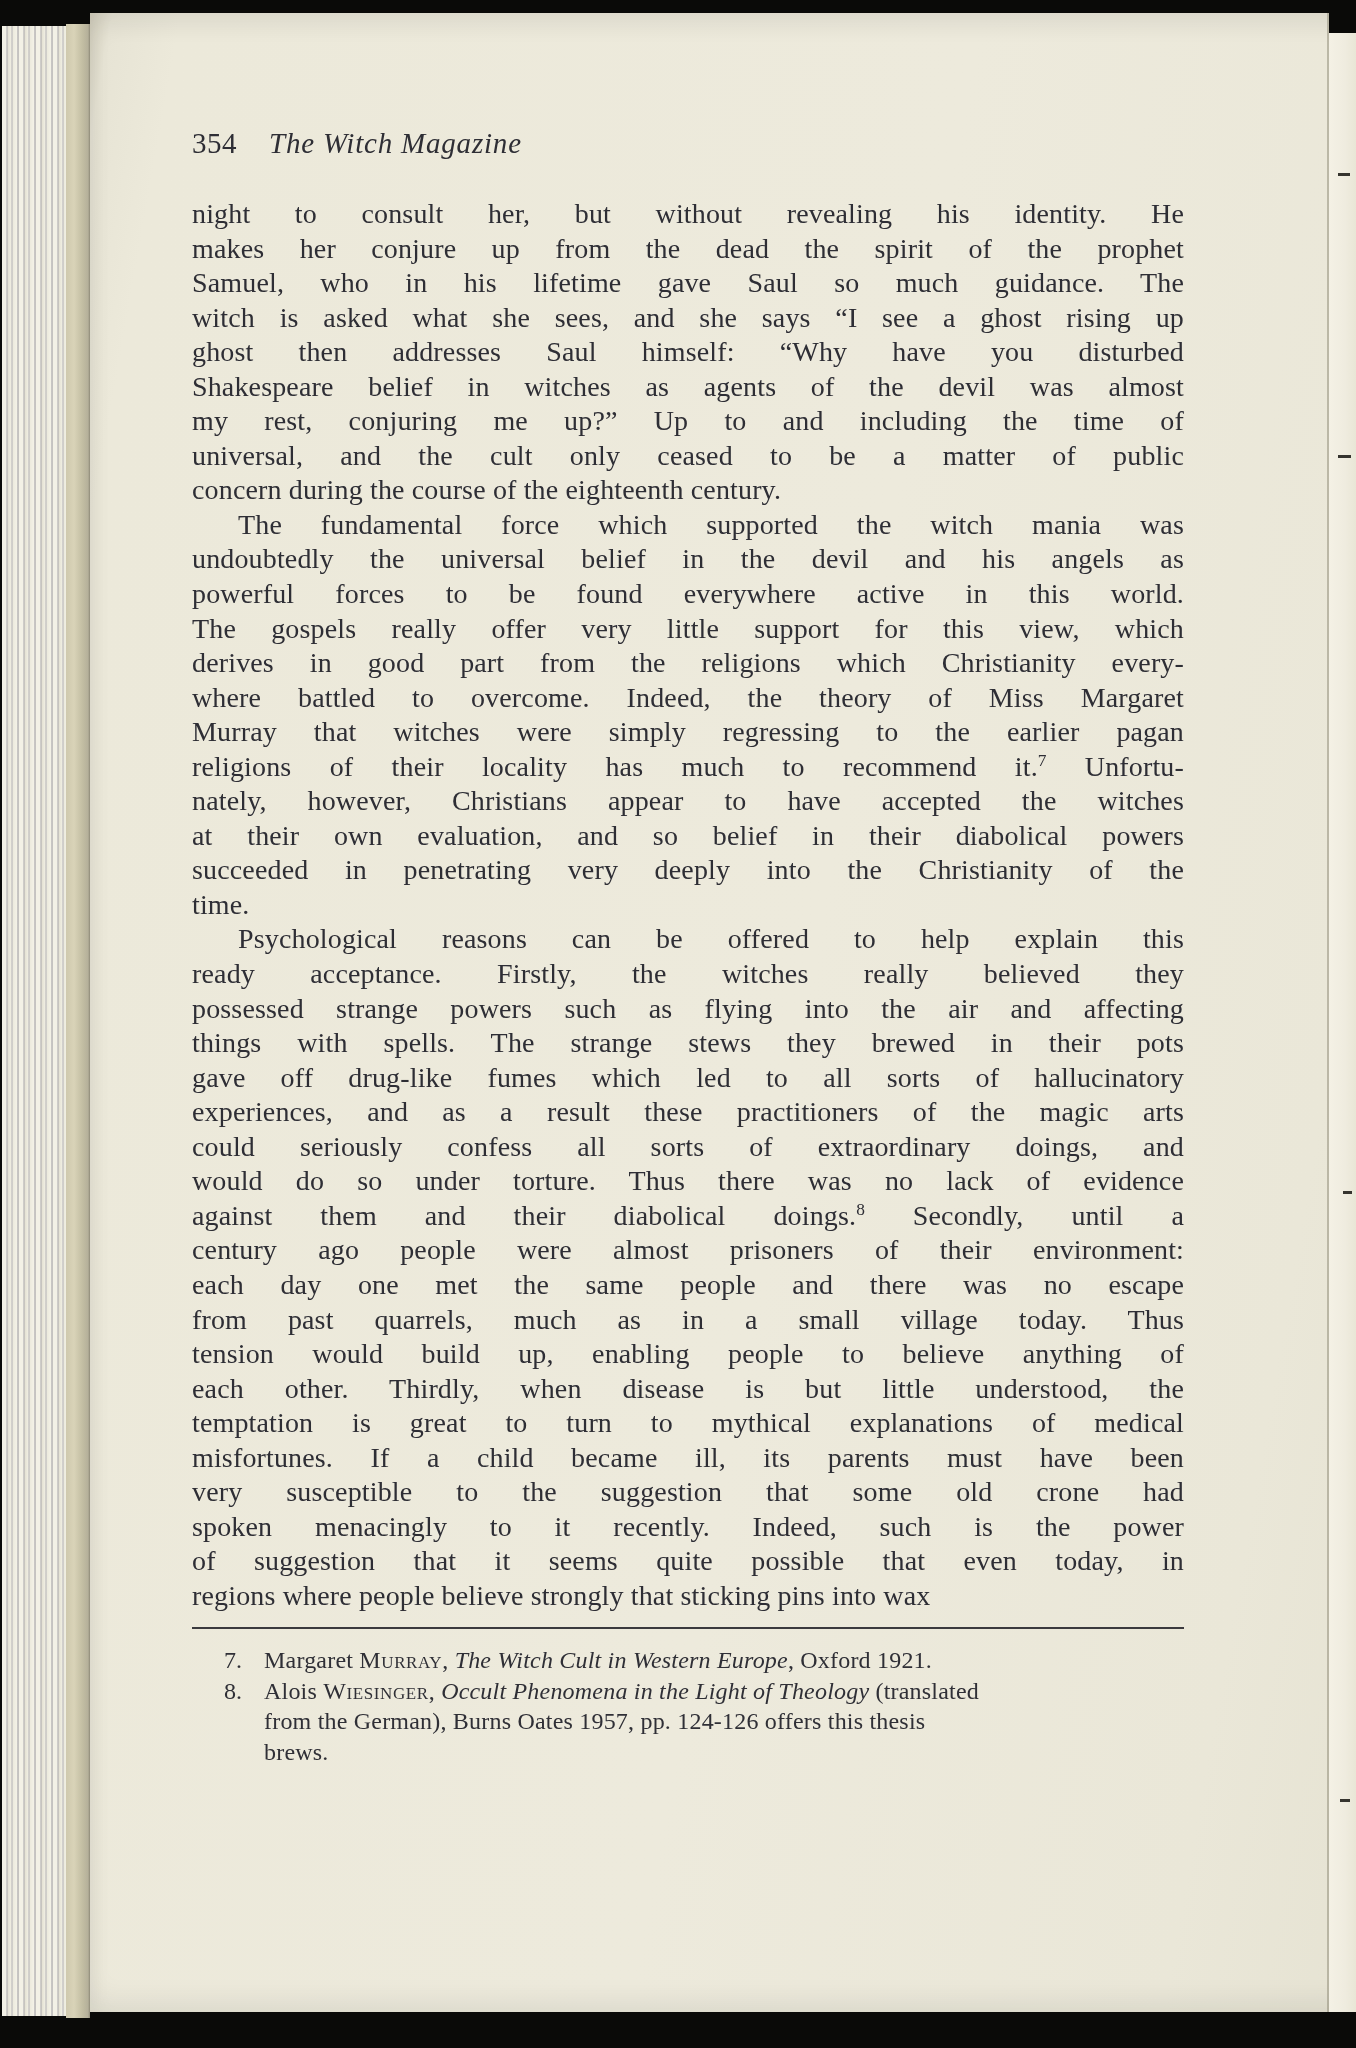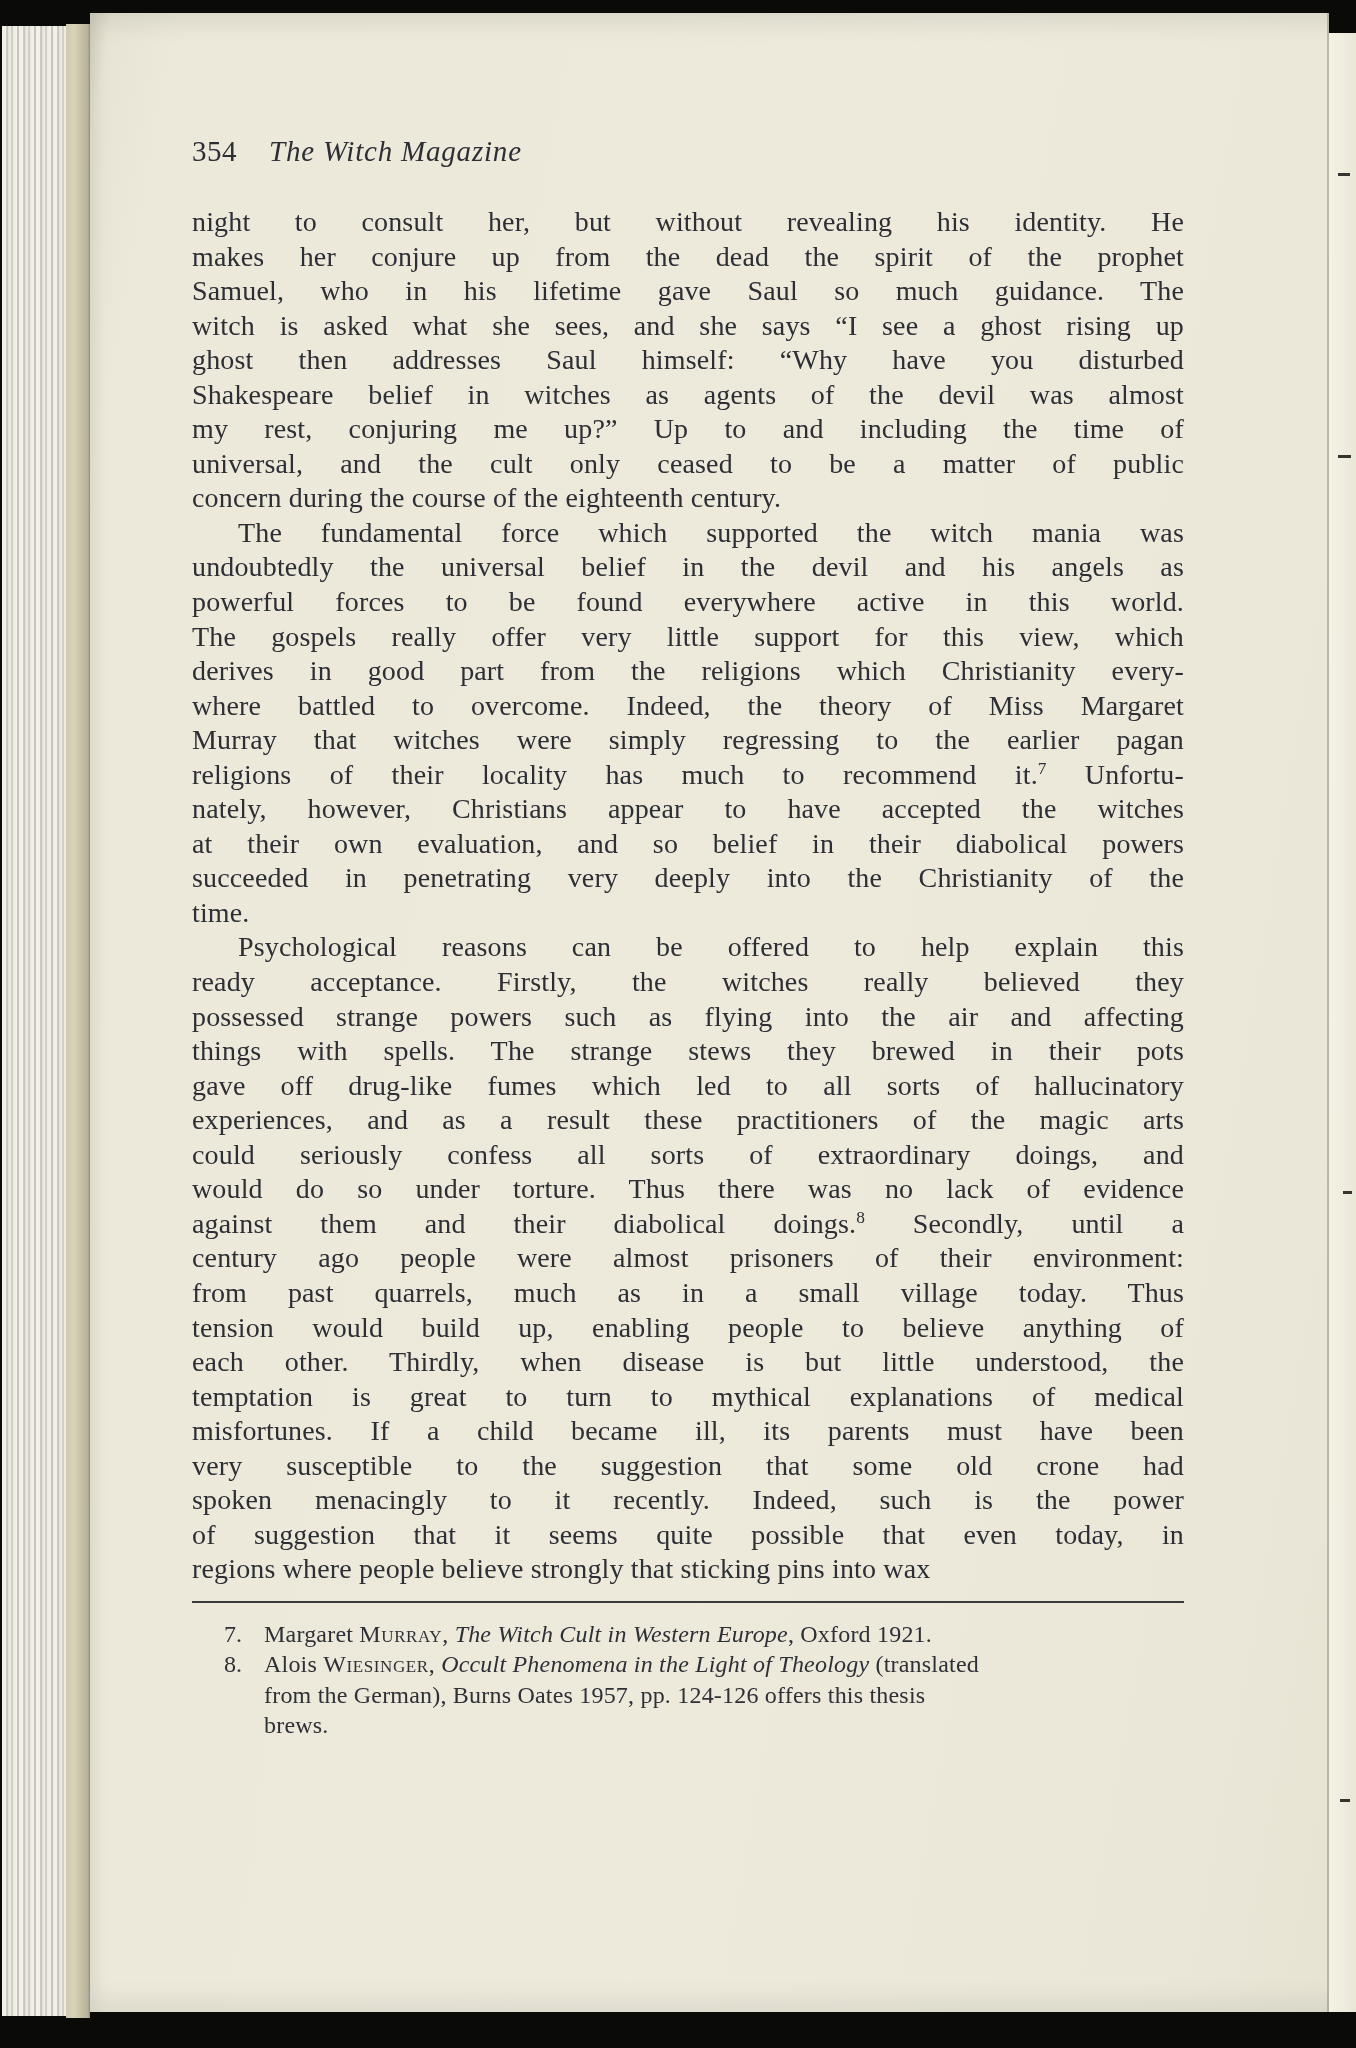--- a/index.html
+++ b/index.html
@@ -39,21 +39,21 @@
   }
   .tick{position:absolute;background:#35342e;}
   .tick1{right:6px;top:160px;width:12px;height:3px;}
   .tick2{right:5px;top:442px;width:13px;height:3px;}
   .tick3{right:4px;top:1178px;width:9px;height:3px;}
   .tick4{right:6px;top:1786px;width:10px;height:3px;}
   .corner-dark{position:absolute;right:0;top:0;width:27px;height:20px;background:#0a0a08;}
 
   
   .content{
-    position:absolute;left:102px;top:120px;width:992px;
+    position:absolute;left:102px;top:112px;width:992px;
     color:#2e2e35;
   }
   .header{
     display:flex;align-items:baseline;gap:32px;
     font-size:29px;line-height:36px;margin-bottom:36px;
     letter-spacing:0.5px;
   }
   .header .title{font-style:italic;letter-spacing:0.8px;}
 
   .bodytext{font-size:28px;}
@@ -128,20 +128,21 @@
           <div class="bline indent">Psychological reasons can be offered to help explain this</div>
           <div class="bline">ready acceptance. Firstly, the witches really believed they</div>
           <div class="bline">possessed strange powers such as flying into the air and affecting</div>
           <div class="bline">things with spells. The strange stews they brewed in their pots</div>
           <div class="bline">gave off drug-like fumes which led to all sorts of hallucinatory</div>
           <div class="bline">experiences, and as a result these practitioners of the magic arts</div>
           <div class="bline">could seriously confess all sorts of extraordinary doings, and</div>
           <div class="bline">would do so under torture. Thus there was no lack of evidence</div>
           <div class="bline">against them and their diabolical doings.<sup>8</sup> Secondly, until a</div>
           <div class="bline">century ago people were almost prisoners of their environment:</div>
+          <div class="bline">each day one met the same people and there was no escape</div>
           <div class="bline">from past quarrels, much as in a small village today. Thus</div>
           <div class="bline">tension would build up, enabling people to believe anything of</div>
           <div class="bline">each other. Thirdly, when disease is but little understood, the</div>
           <div class="bline">temptation is great to turn to mythical explanations of medical</div>
           <div class="bline">misfortunes. If a child became ill, its parents must have been</div>
           <div class="bline">very susceptible to the suggestion that some old crone had</div>
           <div class="bline">spoken menacingly to it recently. Indeed, such is the power</div>
           <div class="bline">of suggestion that it seems quite possible that even today, in</div>
           <div class="bline endpara">regions where people believe strongly that sticking pins into wax</div>
         </div>

